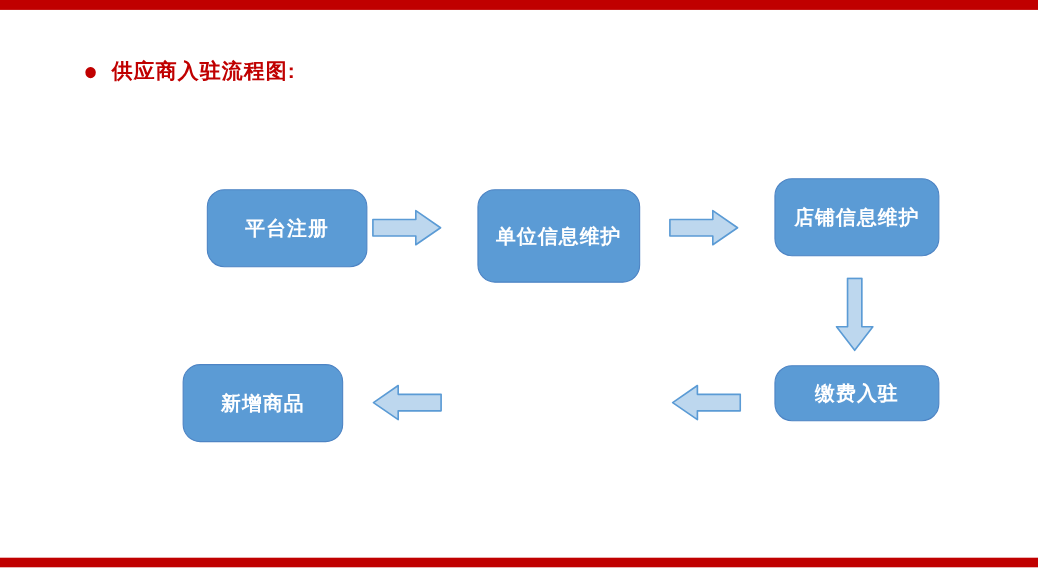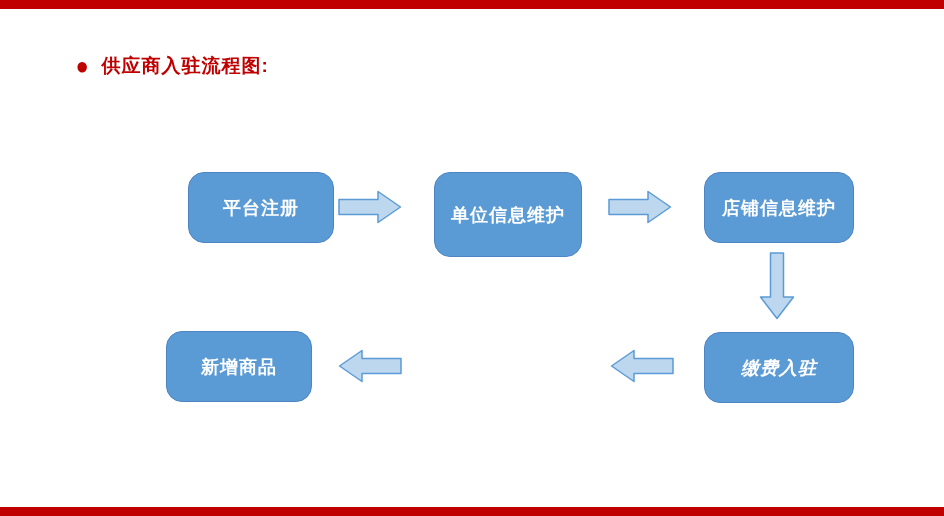--- a/index.html
+++ b/index.html
@@ -36,23 +36,23 @@
       border: 1.5px solid var(--box-border, #4d84c4);
       border-radius: 16px;
       color: var(--box-text, #ffffff);
       font-size: 18px; font-weight: bold; letter-spacing: 1px;
       display: flex; align-items: center; justify-content: center;
       text-align: center;
     }
     
     .node.n0 { left: 166px; top: 172px; width: 146px; height: 71px; margin-left: 22px; }
     .node.n1 { left: 434px; top: 172px; width: 148px; height: 85px; }
-    .node.n2 { left: 704px; top: 172px; width: 150px; height: 71px; text-align: center; }
+    .node.n2 { left: 704px; top: 162px; width: 150px; height: 71px; text-align: center; }
     
-    .node.n3 { left: 704px; top: 332px; width: 150px; height: 71px; font-style: italic; }
+    .node.n3 { left: 704px; top: 332px; width: 150px; height: 51px; }
     .node.n4 { left: 434px; top: 331px; width: 148px; height: 71px; }
     .node.n5 { left: 166px; top: 331px; width: 146px; height: 71px; }
 
     .arrow { position: absolute; display: block; }
     .arrow polygon {
       fill: var(--arrow-fill, #bdd7ee);
       stroke: var(--arrow-border, #5b9bd5);
       stroke-width: 1.5;
       stroke-linejoin: round;
     }

